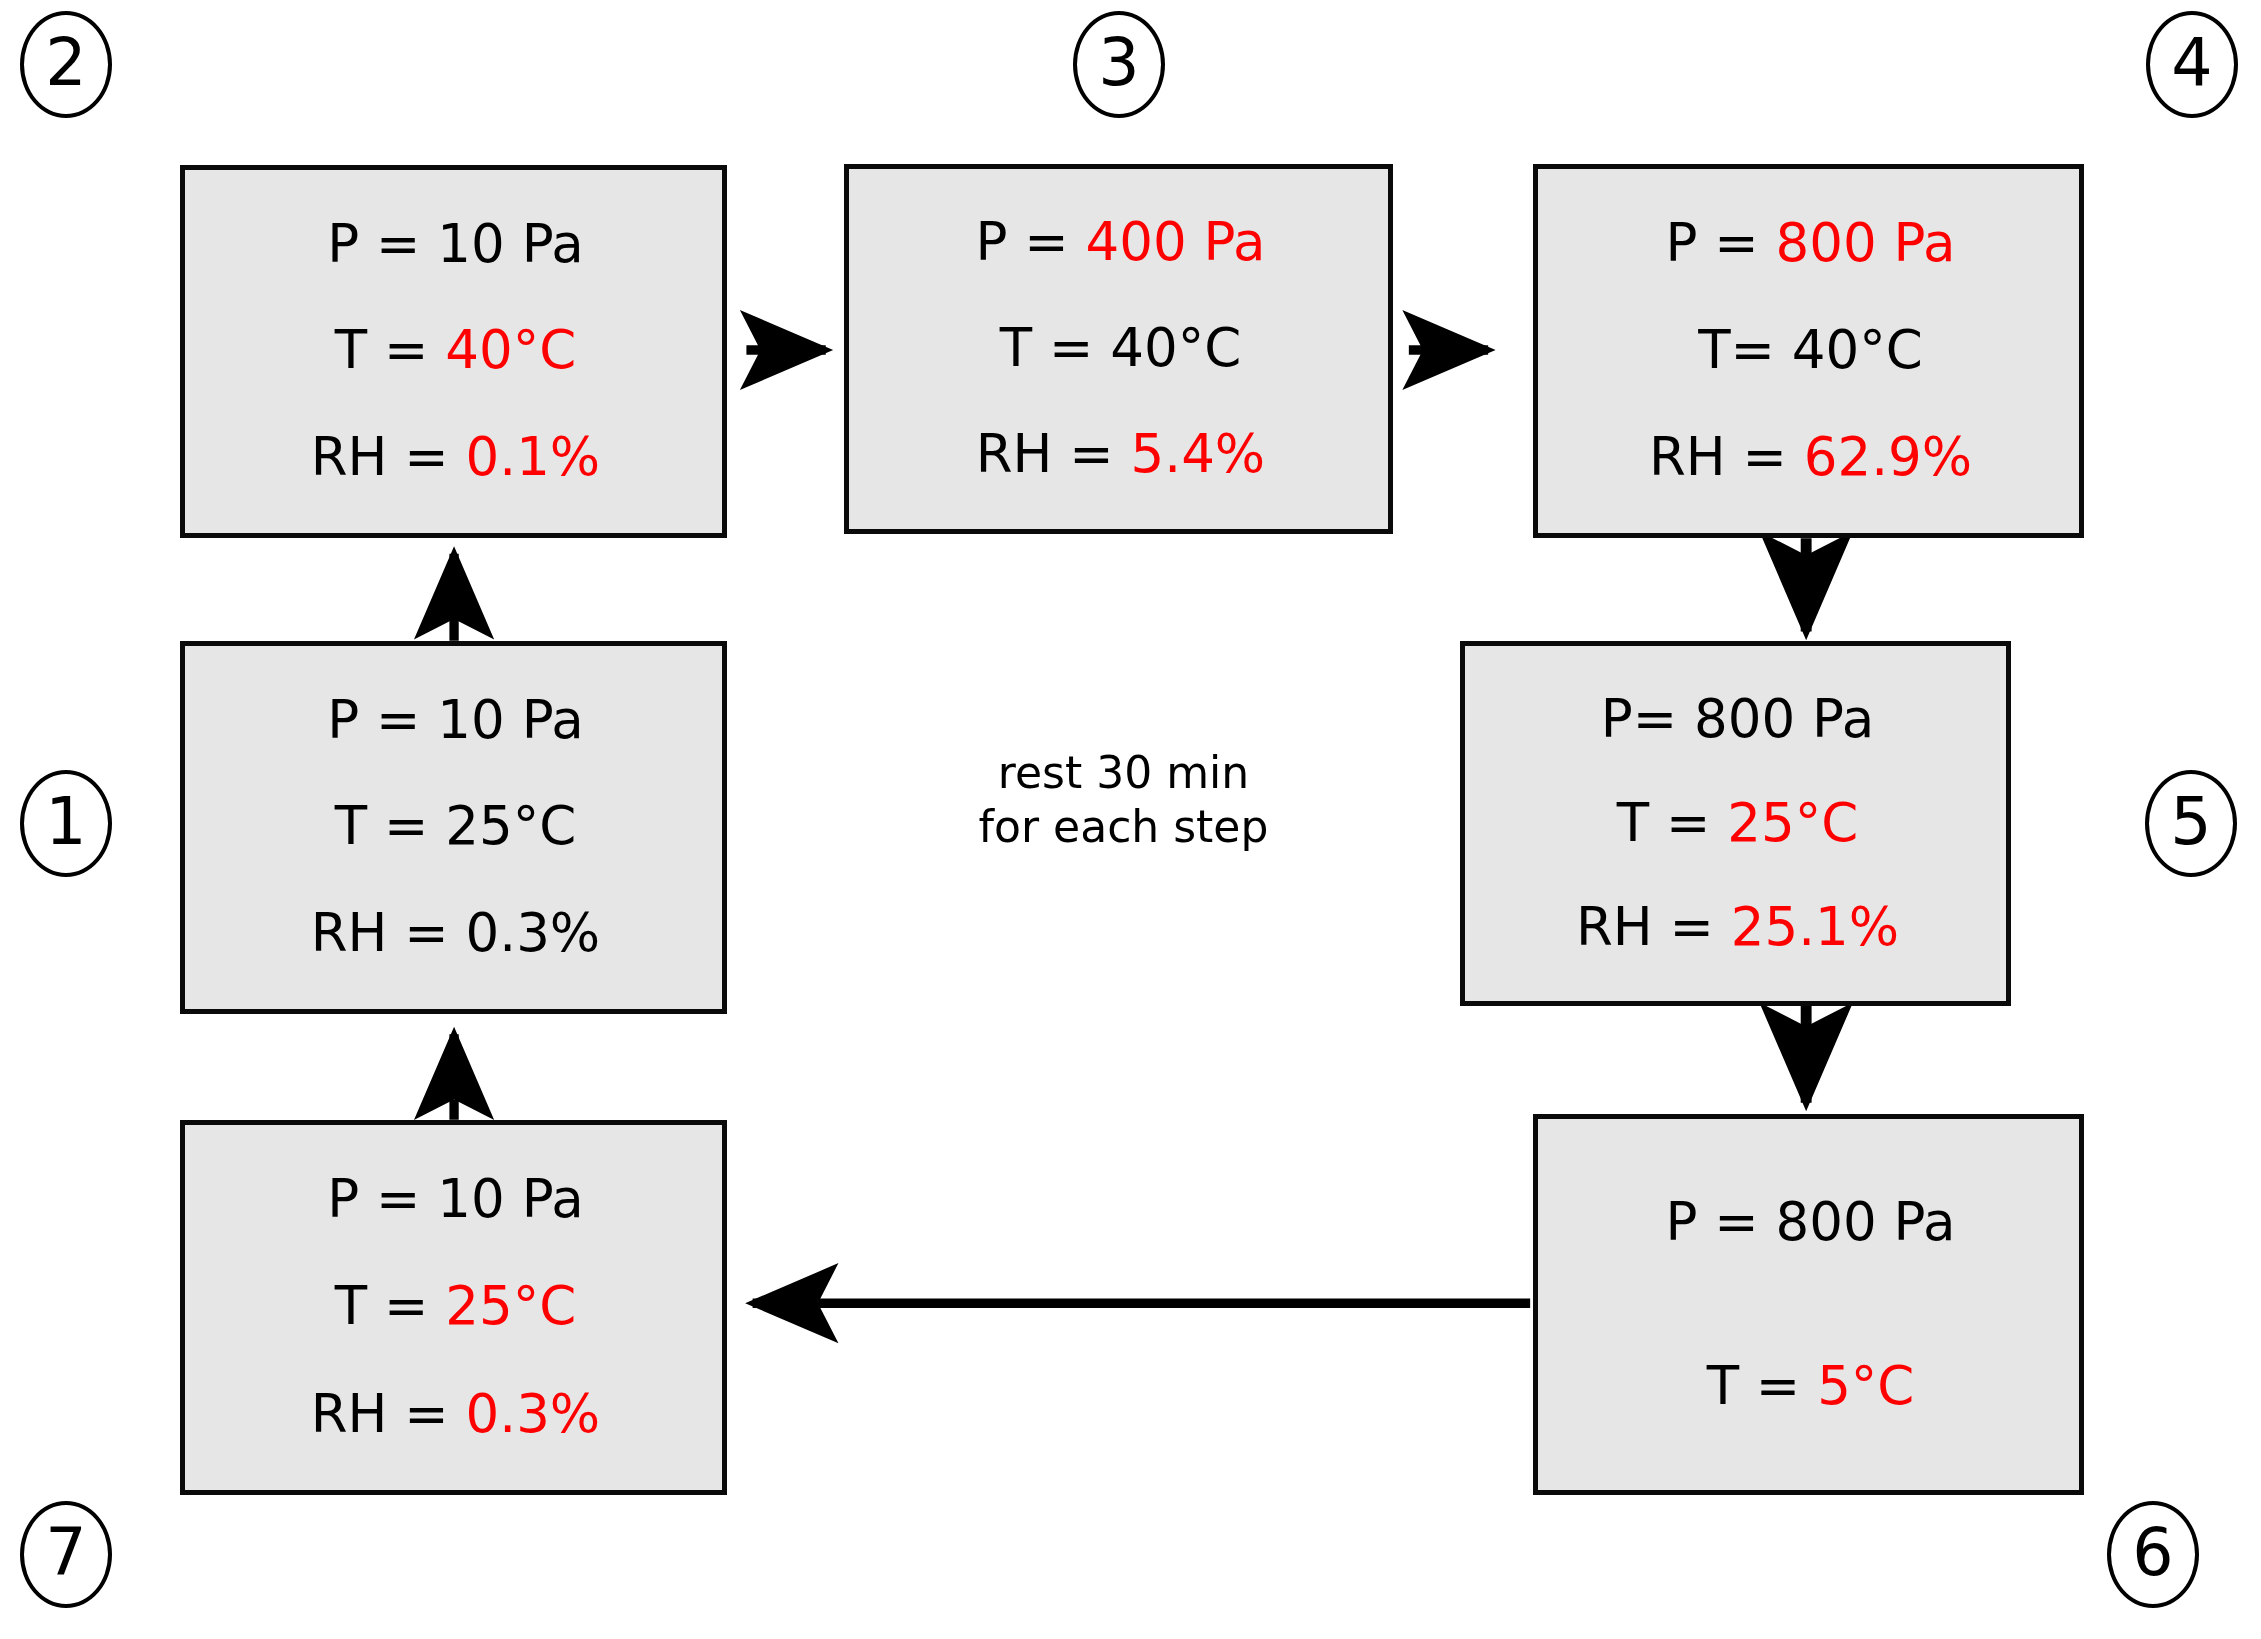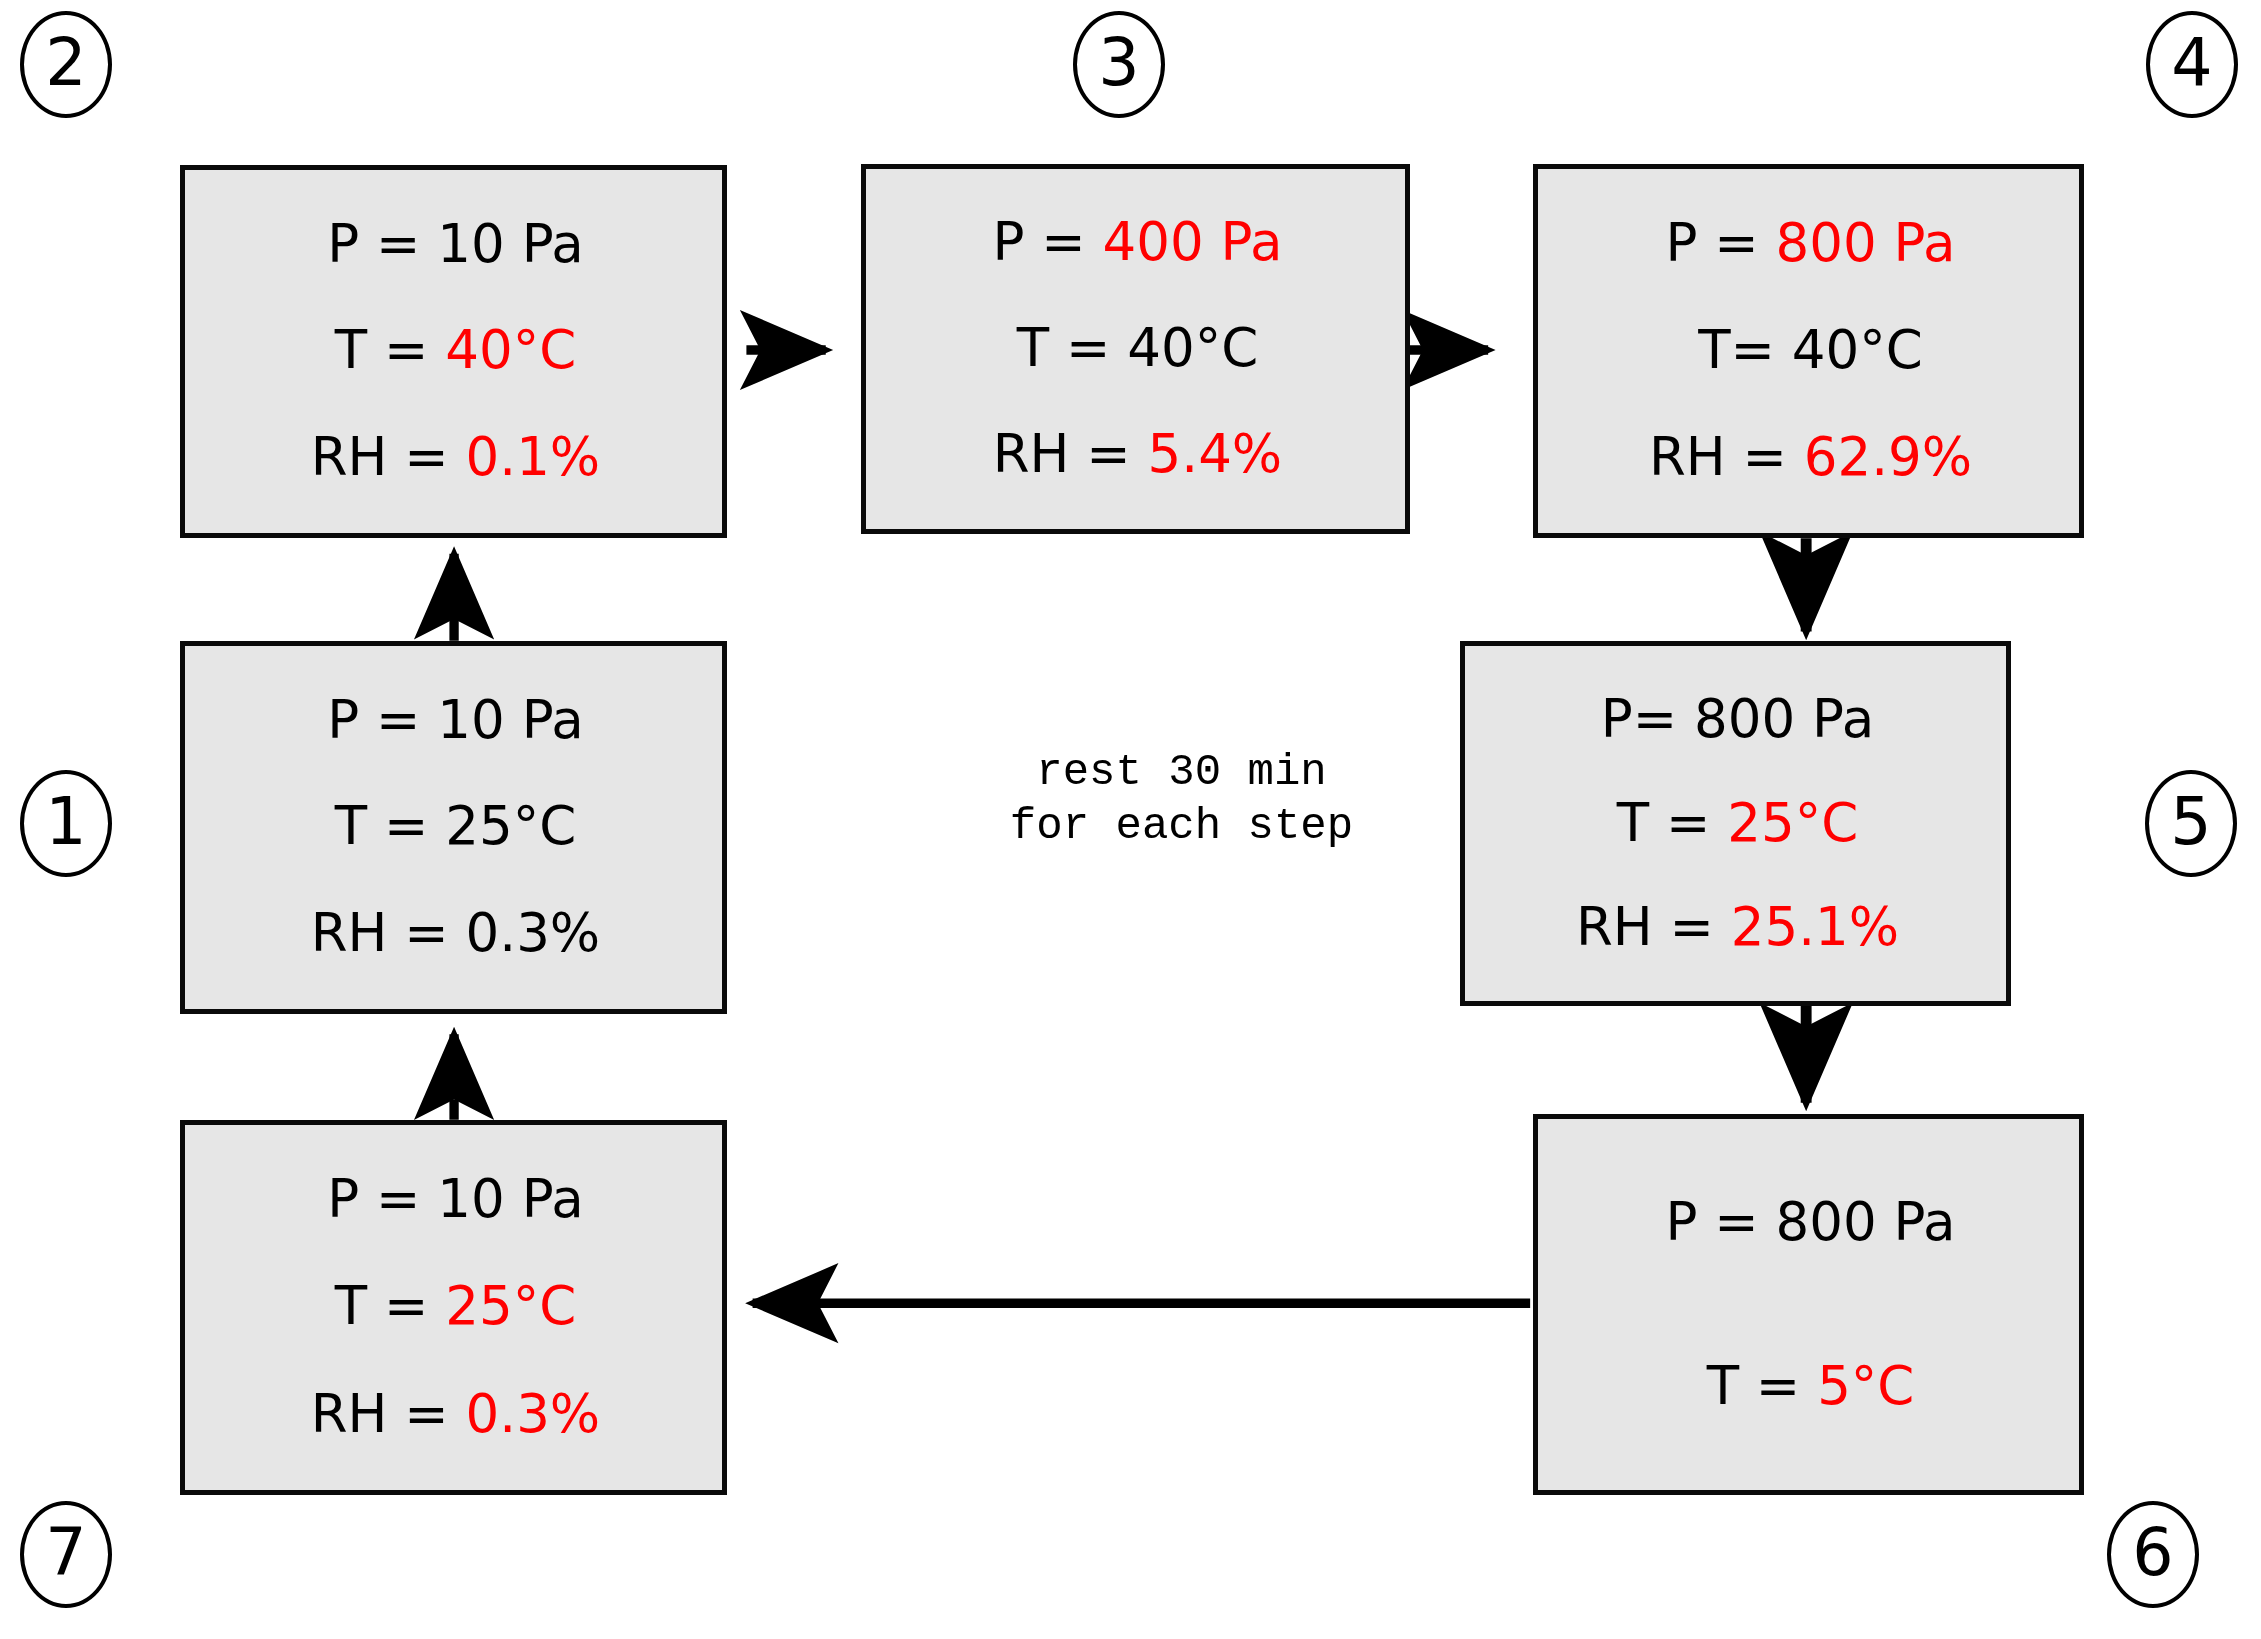--- a/index.html
+++ b/index.html
@@ -117,21 +117,21 @@
       <line x1="584" y1="1440" x2="584" y2="1330" stroke="#000000" stroke-width="12" stroke-dasharray="26 22" marker-end="url(#ah)"></line>
     </g>
   </svg>
 
   <div class="state-box" id="box-2" style="left:180px; top:165px; width:547px; height:373px;">
     <div class="state-line"><span class="val-black">P = </span><span class="val-black">10 Pa</span></div>
     <div class="state-line"><span class="val-black">T = </span><span class="val-red">40°C</span></div>
     <div class="state-line"><span class="val-black">RH = </span><span class="val-red">0.1%</span></div>
   </div>
 
-  <div class="state-box" id="box-3" style="left:844px; top:164px; width:549px; height:370px;margin-left:17px;">
+  <div class="state-box" id="box-3" style="left:844px; top:164px; width:549px; height:370px;">
     <div class="state-line"><span class="val-black">P = </span><span class="val-red">400 Pa</span></div>
     <div class="state-line"><span class="val-black">T = </span><span class="val-black">40°C</span></div>
     <div class="state-line"><span class="val-black">RH = </span><span class="val-red">5.4%</span></div>
   </div>
 
   <div class="state-box" id="box-4" style="left:1533px; top:164px; width:551px; height:374px;">
     <div class="state-line"><span class="val-black">P = </span><span class="val-red">800 Pa</span></div>
     <div class="state-line"><span class="val-black">T= </span><span class="val-black">40°C</span></div>
     <div class="state-line"><span class="val-black">RH = </span><span class="val-red">62.9%</span></div>
   </div>
@@ -152,21 +152,21 @@
     <div class="state-line"><span class="val-black">P = </span><span class="val-black">10 Pa</span></div>
     <div class="state-line"><span class="val-black">T = </span><span class="val-red">25°C</span></div>
     <div class="state-line"><span class="val-black">RH = </span><span class="val-red">0.3%</span></div>
   </div>
 
   <div class="state-box" id="box-6" style="left:1533px; top:1114px; width:551px; height:381px;">
     <div class="state-line"><span class="val-black">P = </span><span class="val-black">800 Pa</span></div>
     <div class="state-line"><span class="val-black">T = </span><span class="val-red">5°C</span></div>
   </div>
 
-  <div class="note" style="left:894px; top:746px; width:575px;font-family:Liberation Mono, monospace;">rest 30 min
+  <div class="note" style="left:836px; top:746px; width:575px;">rest 30 min
 for each step</div>
 
   <div class="step-marker" style="left:20px; top:11px;">
     <span>2</span>
   </div>
 
   <div class="step-marker" style="left:1073px; top:11px;">
     <span>3</span>
   </div>
 

